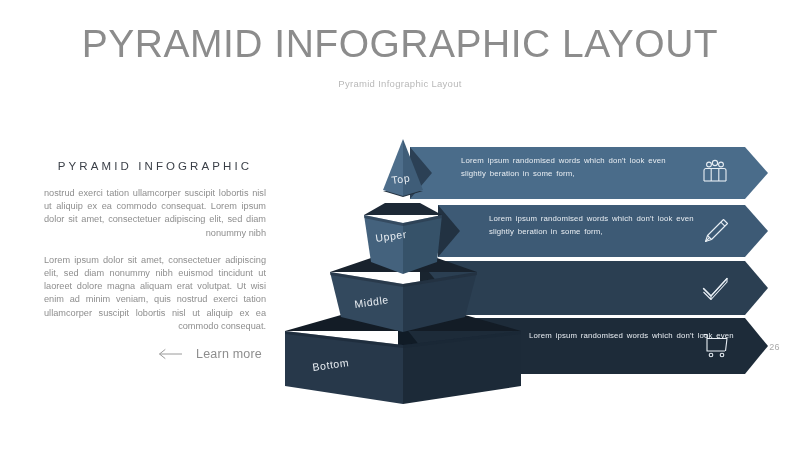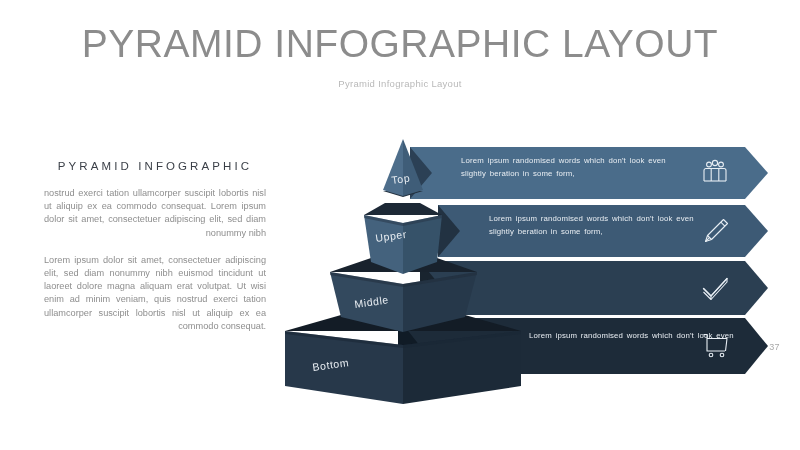--- a/index.html
+++ b/index.html
@@ -107,20 +107,29 @@
 
 <div class="slide">
 
   <div class="title">PYRAMID INFOGRAPHIC LAYOUT</div>
   <div class="subtitle">Pyramid Infographic Layout</div>
 
   <div class="left-col">
     <div class="col-heading">PYRAMID INFOGRAPHIC</div>
     <div class="col-para">nostrud exerci tation ullamcorper suscipit lobortis nisl ut aliquip ex ea commodo consequat. Lorem ipsum dolor sit amet, consectetuer adipiscing elit, sed diam nonummy nibh</div>
     <div class="col-para">Lorem ipsum dolor sit amet, consectetuer adipiscing elit, sed diam nonummy nibh euismod tincidunt ut laoreet dolore magna aliquam erat volutpat. Ut wisi enim ad minim veniam, quis nostrud exerci tation ullamcorper suscipit lobortis nisl ut aliquip ex ea commodo consequat.</div>
+    <div class="learn-row">
+      <span class="learn-arrow">
+        <svg width="26" height="12" viewBox="0 0 26 12">
+          <path d="M1.5 6 H24" stroke="#9a9a9a" stroke-width="1" fill="none"></path>
+          <path d="M7 1.6 L1.5 6 L7 10.4" stroke="#9a9a9a" stroke-width="1" fill="none" stroke-linecap="round" stroke-linejoin="round"></path>
+        </svg>
+      </span>
+      <span class="learn-label">Learn more</span>
+    </div>
   </div>
 
   <div class="stage">
 
     <svg width="800" height="450">
 
       <g>
         <polygon points="398,318 745,318 768,346 745,374 398,374" fill="#1d2b39"></polygon>
         <polygon points="398,318 420,346 398,374" fill="#101b26"></polygon>
       </g>
@@ -220,14 +229,14 @@
         <g stroke="#e8eef4" stroke-width="1.1" fill="none" stroke-linejoin="round">
           <path d="M3.5 3.5 H7 L7 20 H25"></path>
           <path d="M7 7.5 H27 L25.5 20"></path>
           <circle cx="11" cy="24" r="1.8"></circle>
           <circle cx="22" cy="24" r="1.8"></circle>
         </g>
       </svg>
     </div>
   </div>
 
-  <div class="page-num">37</div>
+  <div class="page-num">26</div>
 </div>
 
 </body></html>

